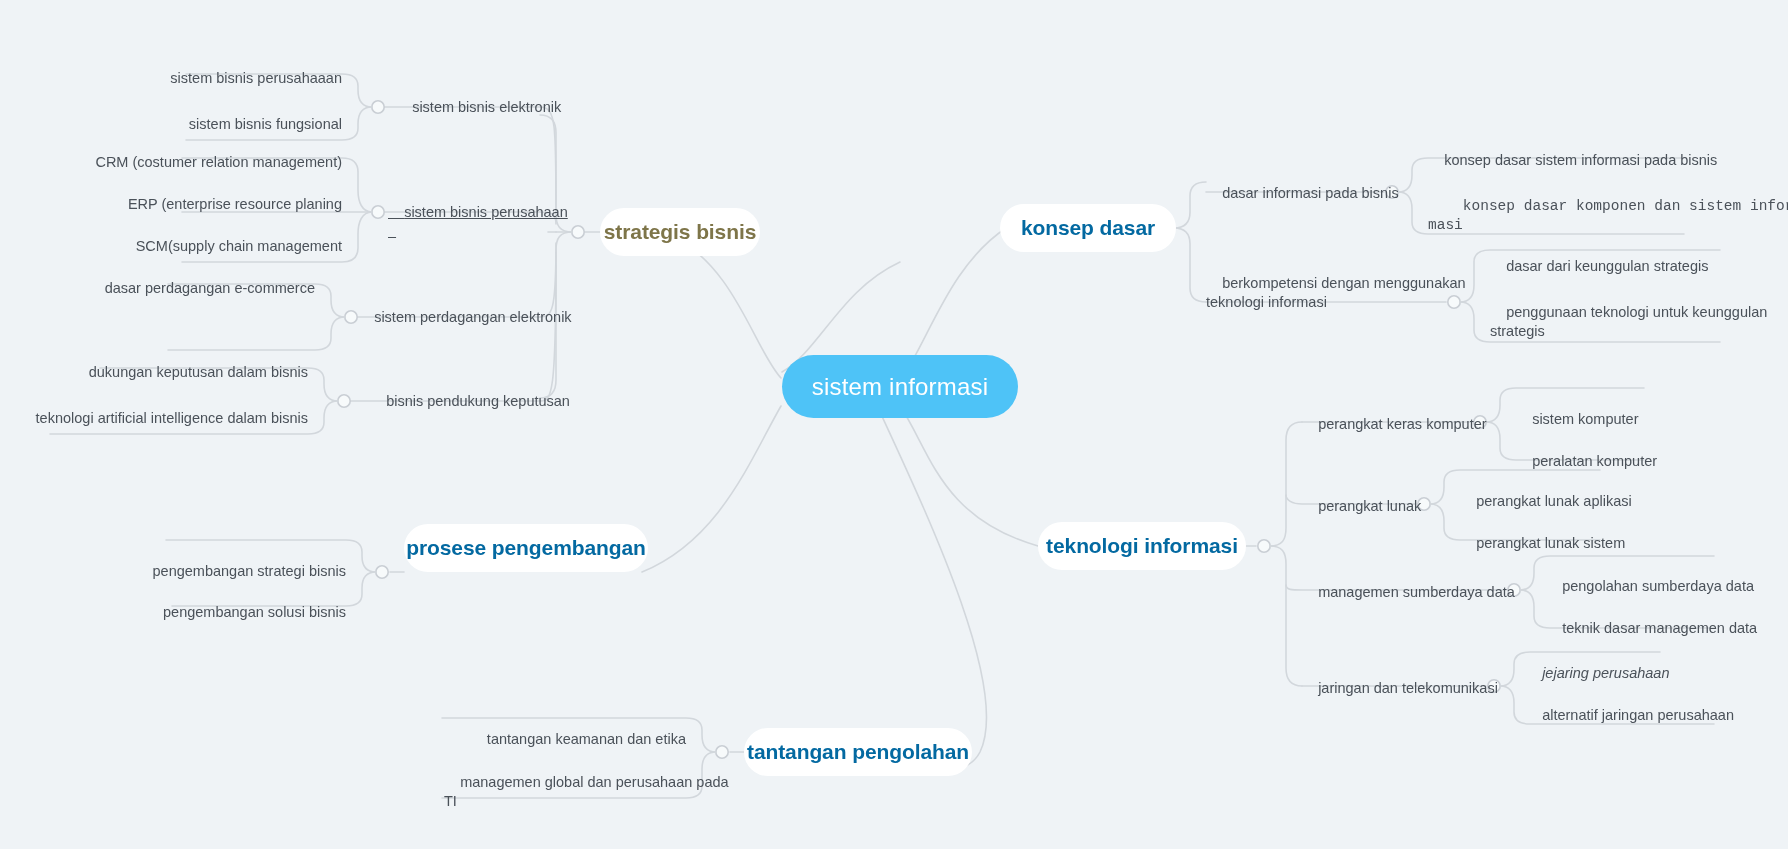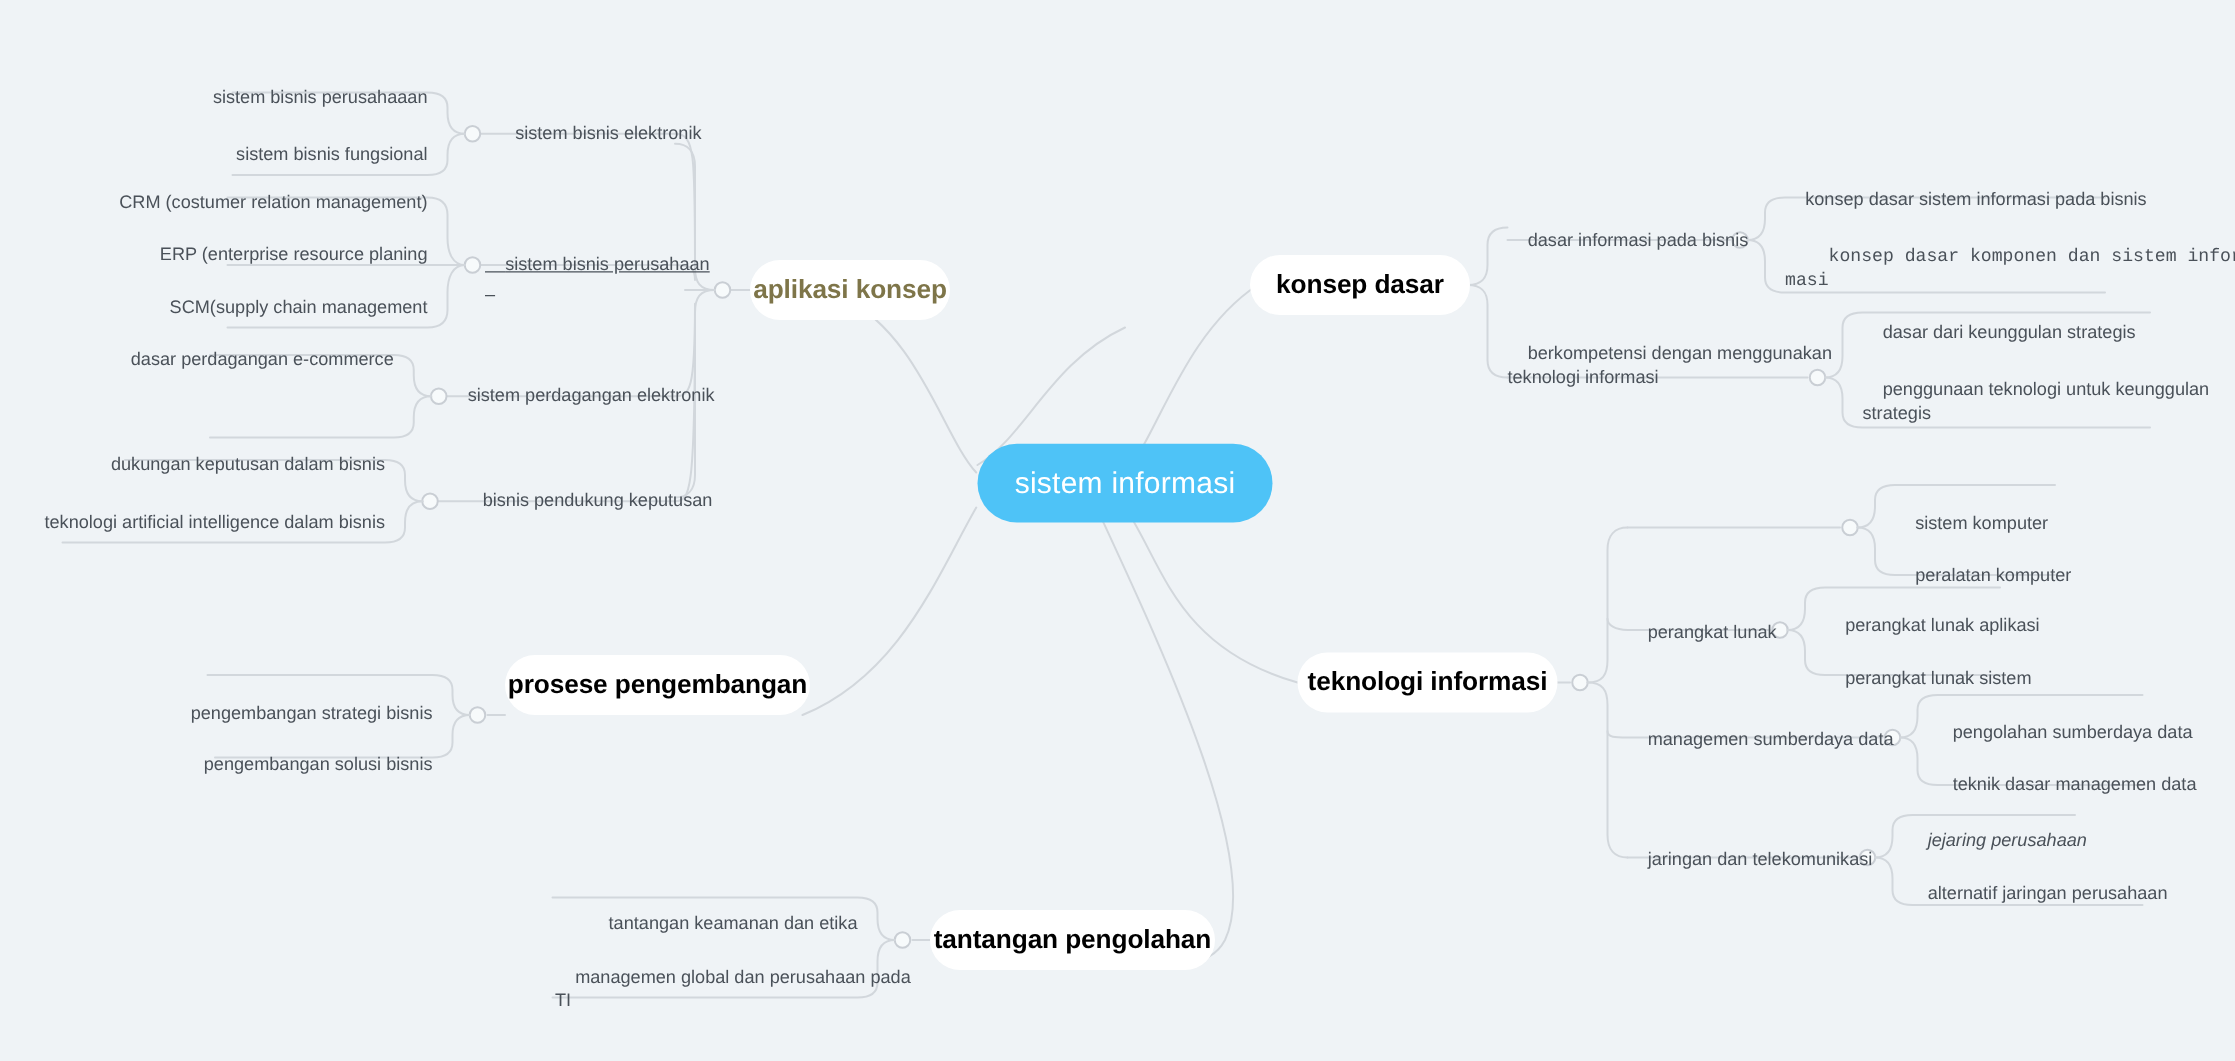--- a/index.html
+++ b/index.html
@@ -17,21 +17,21 @@
 
   
   .root{
     background:#4ec3f7;color:#ffffff;border-radius:40px;
     font-size:24px;letter-spacing:.2px;
     display:flex;align-items:center;justify-content:center;
   }
   
   .pill{
     background:#ffffff;border-radius:30px;
-    font-size:21px;font-weight:bold;color:#000000;
+    font-size:21px;font-weight:bold;color:#0369a1;
     display:flex;align-items:center;justify-content:center;
     letter-spacing:-.1px;
   }
   .pill.olive{color:#7e7549;}
 
   
   .lbl{
     font-size:14.5px;color:#4a5159;line-height:19px;
   }
   .lbl.r{text-align:right;}
@@ -145,21 +145,21 @@
     <circle cx="722" cy="752" r="6.2"></circle>
     <path d="M 716 752 C 706 752 702 745 702 735 L 702 730 C 702 722 696 718 686 718 L 442 718"></path>
     <path d="M 716 752 C 706 752 702 759 702 769 L 702 786 C 702 794 696 798 686 798 L 442 798"></path>
   </svg>
 
   <div class="node root" style="left:782px;top:355px;width:236px;height:63px;">
     <span>sistem informasi</span>
   </div>
 
   <div class="node pill olive" style="left:600px;top:208px;width:160px;height:48px;">
-    <span>aplikasi konsep</span>
+    <span>strategis bisnis</span>
   </div>
 
   <div class="node pill" style="left:1000px;top:204px;width:176px;height:48px;">
     <span>konsep dasar</span>
   </div>
 
   <div class="node pill" style="left:1038px;top:522px;width:208px;height:48px;">
     <span>teknologi informasi</span>
   </div>
 
@@ -228,20 +228,23 @@
 masi</span>
   </div>
   <div class="node lbl l" style="left:1490px;top:238px;width:300px;">
     <span>dasar dari keunggulan strategis</span>
   </div>
   <div class="node lbl l" style="left:1490px;top:284px;width:262px;">
     <span>penggunaan teknologi untuk keunggulan
 strategis</span>
   </div>
 
+  <div class="node lbl l" style="left:1302px;top:396px;width:240px;">
+    <span>perangkat keras komputer</span>
+  </div>
   <div class="node lbl l" style="left:1302px;top:478px;width:200px;">
     <span>perangkat lunak</span>
   </div>
   <div class="node lbl l" style="left:1302px;top:564px;width:240px;">
     <span>managemen sumberdaya data</span>
   </div>
   <div class="node lbl l" style="left:1302px;top:660px;width:240px;">
     <span>jaringan dan telekomunikasi</span>
   </div>
 

